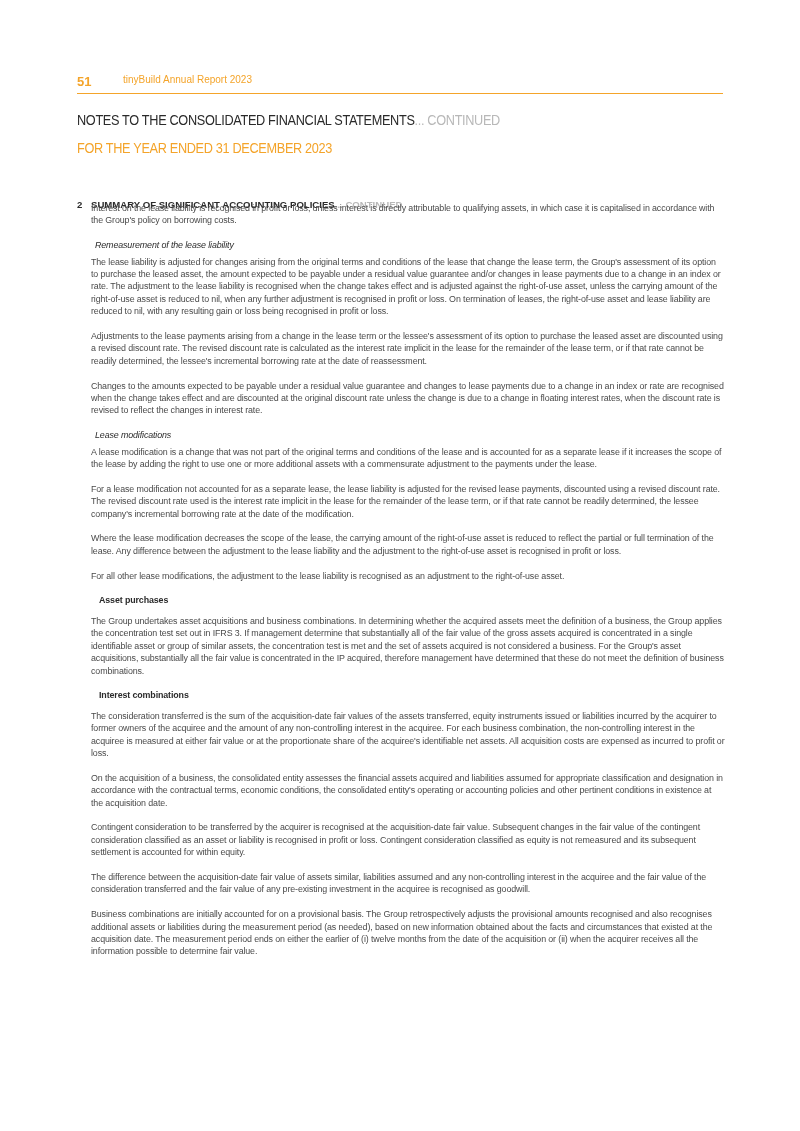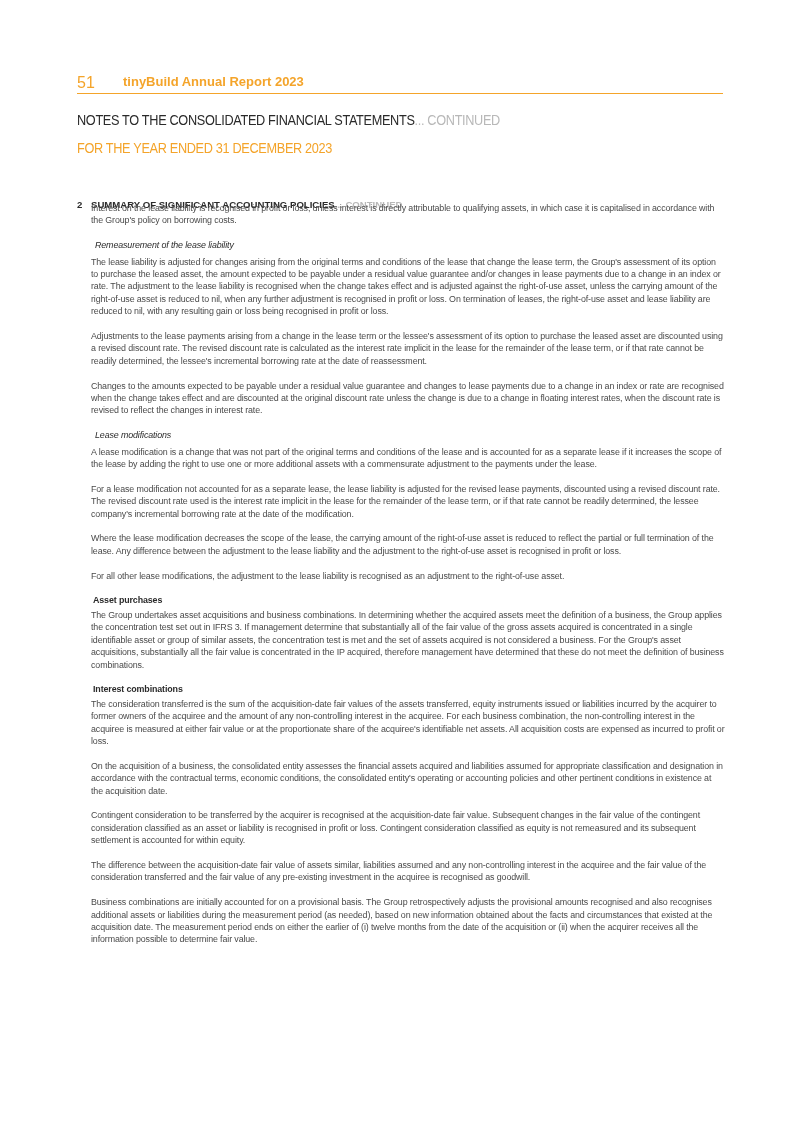--- a/index.html
+++ b/index.html
@@ -1,29 +1,29 @@
 <!DOCTYPE html>
 <html><head>
 <meta charset="utf-8">
 <style>
   html, body { margin: 0; padding: 0; background: #ffffff; }
   body { width: 800px; height: 1131px; position: relative; overflow: hidden; font-family: "Liberation Sans", "DejaVu Sans", sans-serif; }
   .header { position: absolute; left: 77px; top: 74px; width: 646px; height: 19px; border-bottom: 1px solid #f4a42a; }
-  .header .pnum { position: absolute; left: 0; top: 0; font-size: 16px; font-weight: normal; color: #f4a42a; }
-  .header .ptitle { position: absolute; left: 46px; top: 0; font-size: 13px; font-weight: bold; color: #f4a42a; }
+  .header .pnum { position: absolute; left: 0; top: 0; font-size: 13px; font-weight: bold; color: #f4a42a; }
+  .header .ptitle { position: absolute; left: 46px; top: 0; font-size: 10px; font-weight: normal; color: #f4a42a; }
   .title1 { position: absolute; left: 77px; top: 111px; font-family: "Liberation Sans Narrow", "Liberation Sans", sans-serif; font-size: 15.5px; color: #2a2a2a; letter-spacing: -0.4px; transform: scaleX(0.82); transform-origin: left top; white-space: nowrap; }
   .title1 .cont { color: #b8b8b8; }
   .title2 { position: absolute; left: 77px; top: 139px; font-size: 15.5px; color: #f4a42a; letter-spacing: -0.4px; transform: scaleX(0.82); transform-origin: left top; white-space: nowrap; }
   .section-head { position: absolute; left: 77px; top: 199px; font-size: 9.6px; font-weight: bold; color: #2b2b2b; white-space: nowrap; }
   .section-head .num { display: inline-block; width: 14px; }
   .section-head .cont { color: #b8b8b8; font-weight: bold; }
   .body { position: absolute; left: 91px; top: 202px; width: 634px; font-size: 8.9px; line-height: 12.4px; color: #4a4a4a; letter-spacing: -0.12px; }
   .body p { margin: 0 0 12.4px 0; }
   .body .sub-i { font-style: italic; color: #2b2b2b; margin: 4px; }
-  .body .sub-b { font-weight: bold; color: #2b2b2b; margin: 2px; }
+  .body .sub-b { font-weight: bold; color: #2b2b2b; margin: 8px; }
 </style>
 </head>
 <body>
 
 <div class="header">
   <span class="pnum">51</span>
   <span class="ptitle">tinyBuild Annual Report 2023</span>
 </div>
 
 <div class="title1"><span>NOTES TO THE CONSOLIDATED FINANCIAL STATEMENTS</span><span class="cont">... CONTINUED</span></div>

